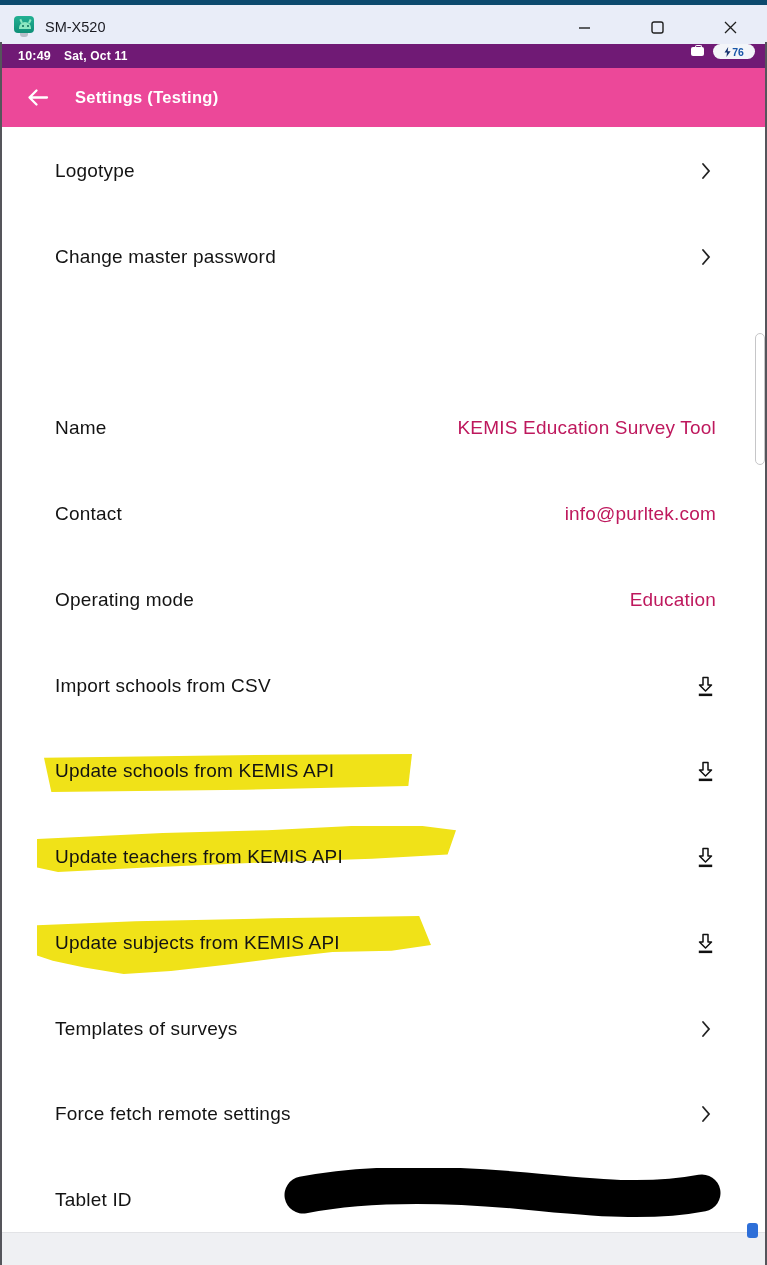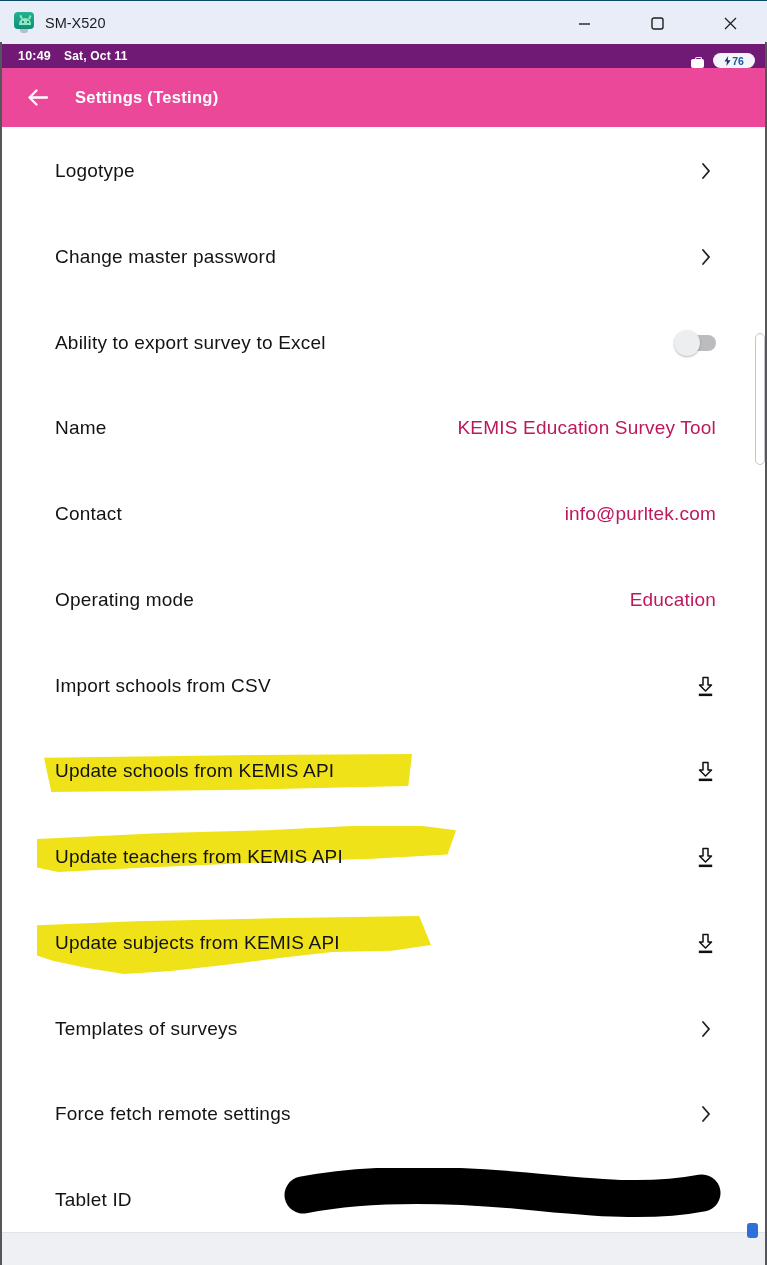--- a/index.html
+++ b/index.html
@@ -1,40 +1,40 @@
 <!DOCTYPE html>
 <html><head>
 <meta charset="utf-8">
 <style>
   html,body{margin:0;padding:0;background:#fff;}
   body{width:767px;height:1265px;overflow:hidden;font-family:"Liberation Sans","DejaVu Sans",sans-serif;}
   .window{position:relative;width:767px;height:1265px;background:#fff;}
 
   
-  .titlebar{position:absolute;top:0;left:0;width:767px;height:44px;background:#E9EDF8;border-top:1px solid #0c4a6e;display:flex;align-items:center;}
+  .titlebar{position:absolute;top:0;left:0;width:767px;height:44px;background:#E9EDF8;border-top:5px solid #0c4a6e;display:flex;align-items:center;}
   .win-app-icon{position:relative;width:22px;height:22px;margin-left:13px;flex:0 0 auto;}
   .win-app-icon .screen{position:absolute;left:1px;top:0;width:20px;height:17px;background:linear-gradient(180deg,#23b093,#0f8f77);border-radius:4px;}
   .win-app-icon .head{position:absolute;left:6px;top:6px;width:12px;height:7px;background:#8CE8C0;border-radius:6px 6px 0 0;}
   .win-app-icon .eye{position:absolute;width:2px;height:2px;background:#0d6b58;border-radius:50%;top:9px;}
   .win-app-icon .eye.l{left:9px}.win-app-icon .eye.r{left:14px}
   .win-app-icon .ant{position:absolute;width:1.5px;height:4px;background:#8CE8C0;top:3px;transform-origin:bottom;}
   .win-app-icon .ant.l{left:8px;transform:rotate(-25deg)}.win-app-icon .ant.r{left:15px;transform:rotate(25deg)}
   .win-app-icon .stand{position:absolute;left:7px;top:17px;width:8px;height:4px;background:#b9bec9;border-radius:0 0 3px 3px;}
   .win-title{margin-left:10px;font-size:14.5px;color:#1b1b22;}
   .win-controls{position:absolute;right:0;top:0;height:44px;display:flex;}
   .win-btn{width:73px;height:44px;display:flex;align-items:center;justify-content:center;cursor:default;}
   
   .win-border-l,.win-border-r{position:absolute;top:42px;bottom:0;width:2px;background:#55555b;z-index:40;}
   .win-border-l{left:0}.win-border-r{right:0}
 
   
   .statusbar{position:absolute;top:44px;left:0;width:767px;height:24px;background:#701a75;display:flex;align-items:center;color:#fff;z-index:5;}
   .sb-time{margin-left:18px;font-size:12.5px;font-weight:700;letter-spacing:.2px;}
   .sb-date{margin-left:13px;font-size:12px;font-weight:700;letter-spacing:.2px;}
-  .sb-right{position:absolute;right:12px;top:0;height:24px;display:flex;align-items:flex-end;gap:9px;}
+  .sb-right{position:absolute;right:12px;top:0;height:24px;display:flex;align-items:flex-start;gap:9px;}
   .briefcase{position:relative;width:13px;height:12px;}
   .briefcase .body{position:absolute;left:0;top:3px;width:13px;height:9px;background:#fff;border-radius:2px;}
   .briefcase .handle{position:absolute;left:4px;top:0.5px;width:5px;height:4px;border:1.5px solid #fff;border-bottom:none;border-radius:2px 2px 0 0;}
   .batt-pill{min-width:34px;height:15px;background:#F3F5F9;border-radius:8px;display:flex;align-items:center;justify-content:center;gap:1px;padding:0 4px;}
   .batt-pill span{font-size:10.5px;font-weight:700;color:#1856A8;}
 
   
   .appbar{position:absolute;top:68px;left:0;width:767px;height:59px;background:#ec4899;display:flex;align-items:center;z-index:5;}
   .back-btn{margin-left:24px;width:26px;height:26px;display:flex;align-items:center;justify-content:center;}
   .appbar-title{margin-left:25px;color:#fff;font-size:16.5px;font-weight:700;letter-spacing:.3px;}
@@ -155,27 +155,20 @@
 
   <div class="row" style="top:214px">
     <span class="label">Change master password</span>
     <span class="acc chev">
         <svg width="10" height="18">
           <path d="M2 2 L8 9 L2 16" stroke="#222" stroke-width="1.8" fill="none" stroke-linecap="round"></path>
         </svg>
       </span>
   </div>
 
-  <div class="row" style="top:300px">
-    <span class="label">Ability to export survey to Excel</span>
-    <span class="switch">
-        <span class="track"></span>
-        <span class="thumb"></span>
-      </span>
-  </div>
 
   <div class="row" style="top:385px">
     <span class="label">Name</span>
     <span class="value">KEMIS Education Survey Tool</span>
   </div>
 
   <div class="row" style="top:471px">
     <span class="label">Contact</span>
     <span class="value">info@purltek.com</span>
   </div>

